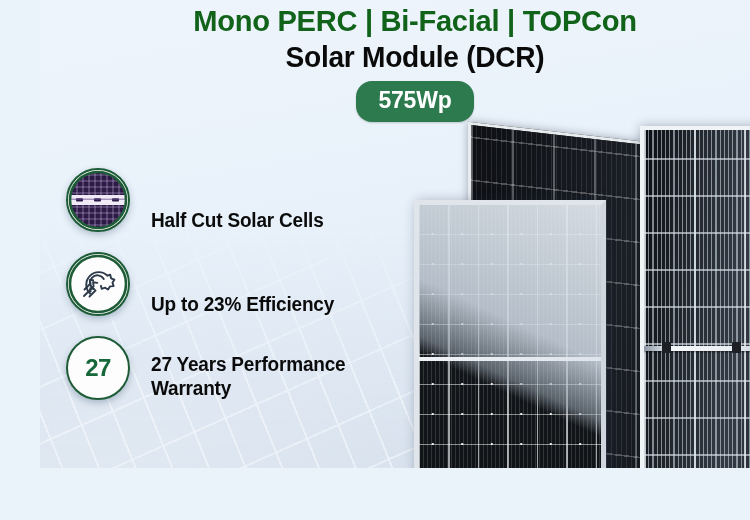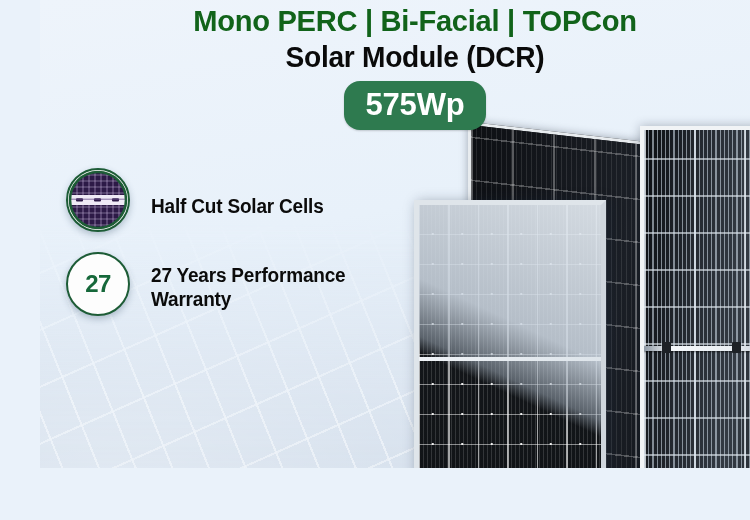--- a/index.html
+++ b/index.html
@@ -38,28 +38,28 @@
     font-family:"Liberation Sans","DejaVu Sans",sans-serif;
     transform:scaleX(.97);
   }
   .title2{
     margin:3px 0 0;font-size:29px;line-height:33px;font-weight:bold;
     color:#0a0a0a;letter-spacing:-.3px;transform:scaleX(.97);
   }
   .badge-wrap{margin-top:7px;}
   .badge{
     display:inline-block;background:#2e7a4f;color:#ffffff;
-    font-size:31px;font-weight:bold;line-height:1;
+    font-size:23px;font-weight:bold;line-height:1;
     padding:8px 22px 10px;border-radius:16px;letter-spacing:-.2px;
     box-shadow:0 1px 2px rgba(0,0,0,.18);
   }
 
   
   .features{position:absolute;left:26px;top:168px;width:380px;}
-  .feat{display:flex;align-items:center;margin-bottom:20px;}
+  .feat{display:flex;align-items:flex-end;margin-bottom:20px;}
   .feat:nth-child(3){margin-bottom:24px;}
   .ico{
     width:60px;height:60px;border-radius:50%;flex:0 0 60px;
     background:#fdfdfd;border:2.5px solid #1d5c36;
     box-shadow:0 3px 7px rgba(40,70,95,.30);
     position:relative;overflow:hidden;
   }
   .ico svg{display:block;width:100%;height:100%;}
   .feat-label{
     margin-left:21px;color:#0b0b0b;font-weight:bold;
@@ -215,20 +215,35 @@
               <rect x="44" y="28.2" width="7" height="3.4" rx="1"></rect>
             </g>
             <path d="M0 29.2H60" stroke="#6b4f8c" stroke-width="0.8"></path>
           </g>
           <circle cx="30" cy="30" r="28" fill="none" stroke="#1d5c36" stroke-width="2.6"></circle>
         </svg>
       </div>
       <div class="feat-label">Half Cut Solar Cells</div>
     </div>
 
+    <div class="feat">
+      <div class="ico">
+        <svg viewBox="0 0 60 60" aria-hidden="true">
+          <circle cx="30" cy="30" r="29" fill="#fdfdfd"></circle>
+          <g fill="none" stroke="#2d3a4a" stroke-width="1.9" stroke-linecap="round" stroke-linejoin="round">
+            <path d="M22 39.5a12.5 12.5 0 1 1 17.6-17.8l2.6-1 .9 3.6 3.3 1.4-1.9 2.9 1.1 3.5-3.6.3-2 3.1-2.9-1.8-3.4 1.1-.8-3"></path>
+            <path d="M26.5 35.5a7.4 7.4 0 1 1 9.3-10.6"></path>
+            <path d="M16 42l9-9M21.5 42.5l6-6M16.5 35.5l6-6"></path>
+            <path d="M25.6 32.4l-.5-4.1 4.2.6M22.6 37.6l-.4-3.3 3.4.4M22.2 29.2l-.4-3.3 3.3.4"></path>
+          </g>
+          <circle cx="30" cy="30" r="28" fill="none" stroke="#1d5c36" stroke-width="2.6"></circle>
+        </svg>
+      </div>
+      <div class="feat-label">Up to 23% Efficiency</div>
+    </div>
 
     <div class="feat two-line">
       <div class="ico">
         <span class="num-ico">27</span>
       </div>
       <div class="feat-label">27 Years Performance
  Warranty</div>
     </div>
 
 

